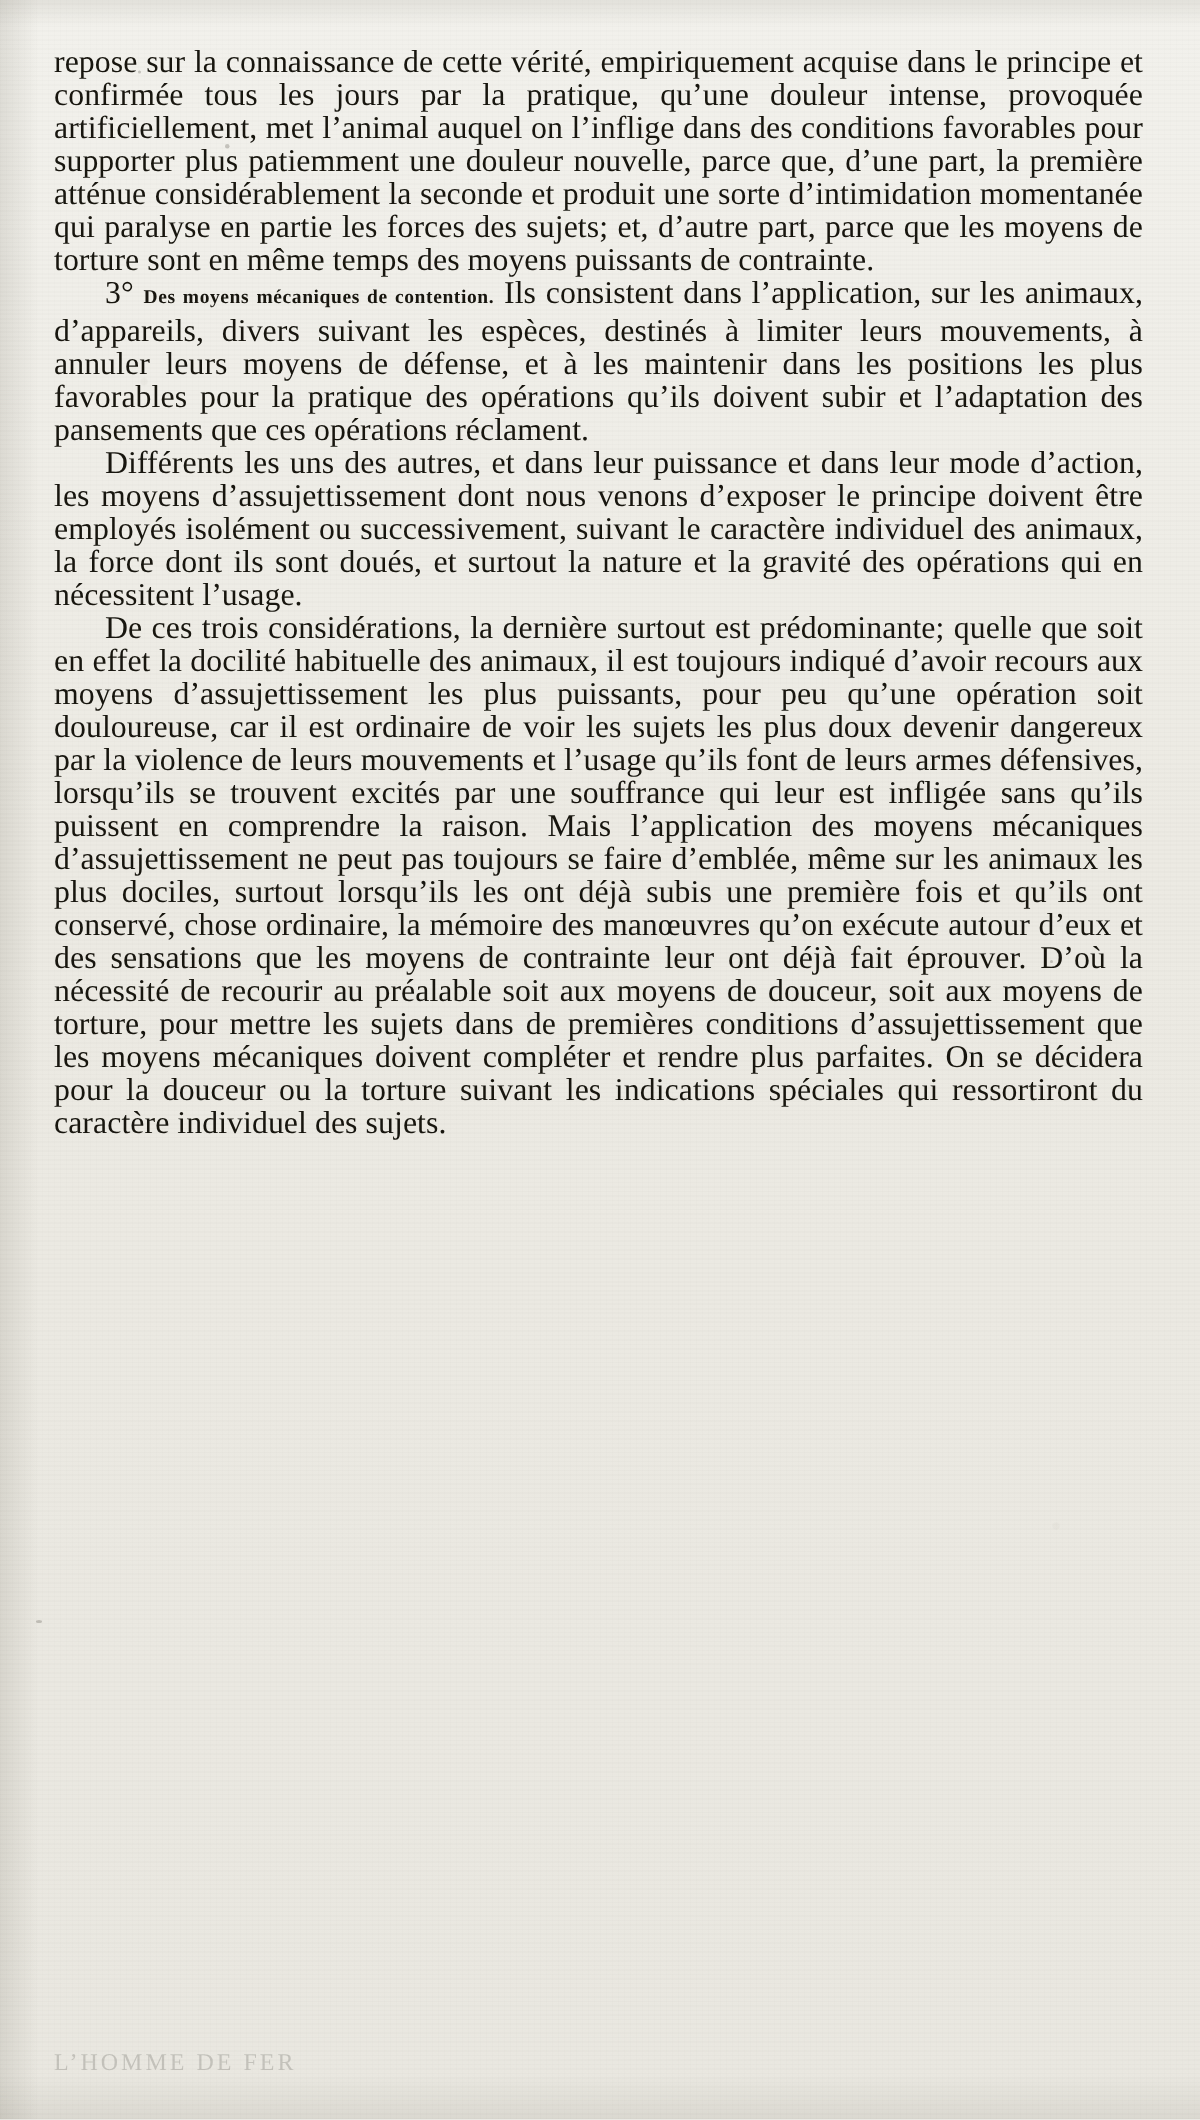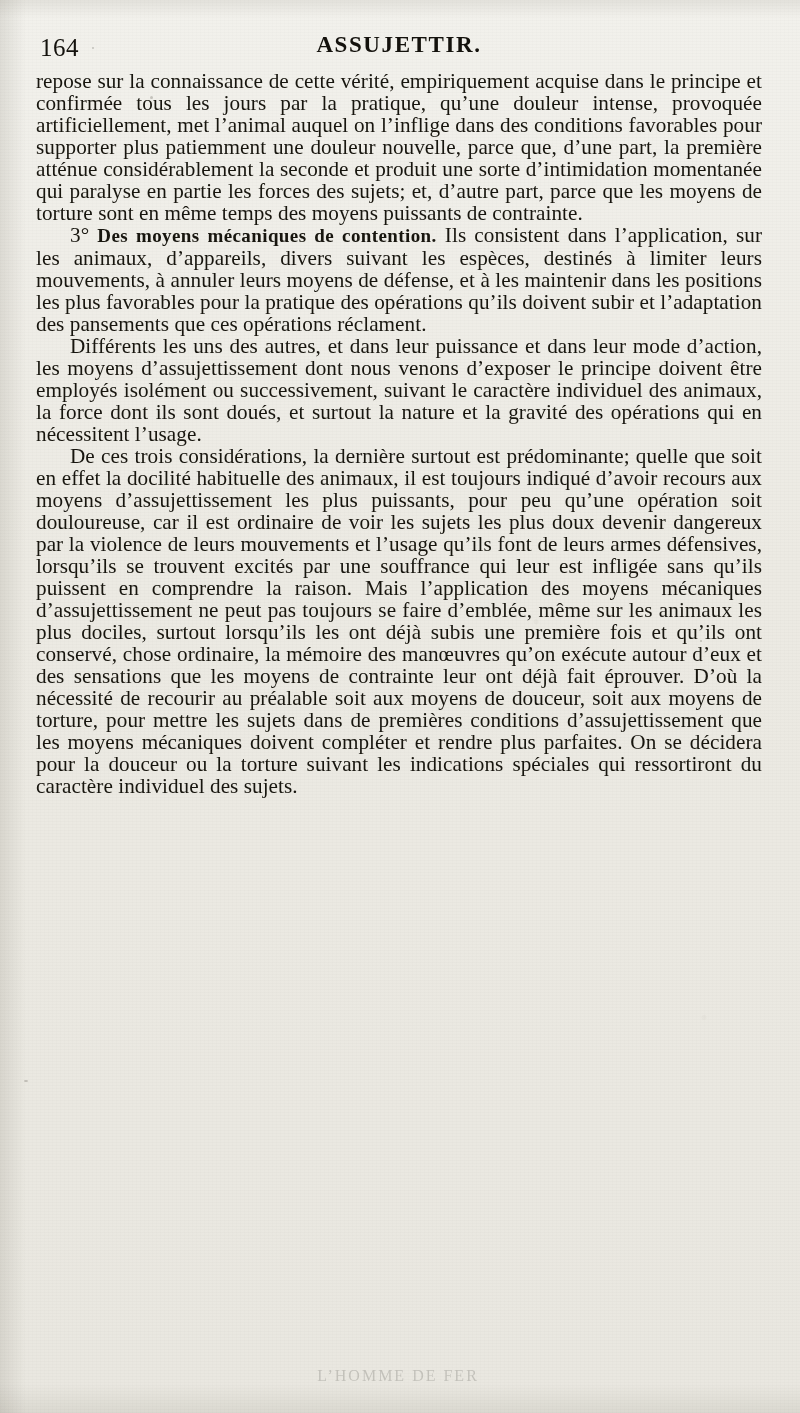--- a/index.html
+++ b/index.html
@@ -70,33 +70,32 @@
     letter-spacing: 0.05px;
   }
   .body-text p {
     margin: 0;
   }
   .indent {
     text-indent: 34px;
   }
   .smallcaps-lead {
     font-weight: bold;
-    font-size: 19px;
+    font-size: 13px;
     letter-spacing: 0.4px;
   }
   .ghost-line {
     position: absolute;
     left: 36px;
     right: 40px;
     bottom: 26px;
     height: 20px;
     font-size: 16px;
     color: rgba(30,28,22,0.18);
     letter-spacing: 2px;
-    text-align: center;
     overflow: hidden;
     white-space: nowrap;
   }
   .edge-shade-left {
     position: absolute;
     left: 0; top: 0; bottom: 0; width: 26px;
     background: linear-gradient(90deg, rgba(90,85,70,0.13), rgba(90,85,70,0));
     pointer-events: none;
   }
   .edge-shade-top {
@@ -125,24 +124,20 @@
 
   <div class="edge-shade-left"></div>
   <div class="edge-shade-top"></div>
   <div class="edge-shade-bottom"></div>
 
   <div class="speck" style="left:150px; top:96px; width:3px; height:3px;"></div>
   <div class="speck" style="left:92px; top:47px; width:2px; height:2px;"></div>
   <div class="speck" style="left:24px; top:1080px; width:4px; height:2px;"></div>
   <div class="speck" style="left:700px; top:640px; width:2px; height:2px;"></div>
 
-  <div class="header">
-    <div class="folio">164</div>
-    <div class="running-head">ASSUJETTIR.</div>
-  </div>
 
   <div class="body-text">
 
     <p>repose sur la connaissance de cette vérité, empiriquement acquise dans le principe et confirmée tous les jours par la pratique, qu’une douleur intense, provoquée artificiellement, met l’animal auquel on l’inflige dans des conditions favorables pour supporter plus patiemment une douleur nouvelle, parce que, d’une part, la première atténue considérablement la seconde et produit une sorte d’intimidation momentanée qui paralyse en partie les forces des sujets; et, d’autre part, parce que les moyens de torture sont en même temps des moyens puissants de contrainte.</p>
 
     <p class="indent"><span>3°</span> <span class="smallcaps-lead">Des moyens mécaniques de contention.</span> <span>Ils consistent dans l’application, sur les animaux, d’appareils, divers suivant les espèces, destinés à limiter leurs mouvements, à annuler leurs moyens de défense, et à les maintenir dans les positions les plus favorables pour la pratique des opérations qu’ils doivent subir et l’adaptation des pansements que ces opérations réclament.</span></p>
 
     <p class="indent">Différents les uns des autres, et dans leur puissance et dans leur mode d’action, les moyens d’assujettissement dont nous venons d’exposer le principe doivent être employés isolément ou successivement, suivant le caractère individuel des animaux, la force dont ils sont doués, et surtout la nature et la gravité des opérations qui en nécessitent l’usage.</p>
 
     <p class="indent">De ces trois considérations, la dernière surtout est prédominante; quelle que soit en effet la docilité habituelle des animaux, il est toujours indiqué d’avoir recours aux moyens d’assujettissement les plus puissants, pour peu qu’une opération soit douloureuse, car il est ordinaire de voir les sujets les plus doux devenir dangereux par la violence de leurs mouvements et l’usage qu’ils font de leurs armes défensives, lorsqu’ils se trouvent excités par une souffrance qui leur est infligée sans qu’ils puissent en comprendre la raison. Mais l’application des moyens mécaniques d’assujettissement ne peut pas toujours se faire d’emblée, même sur les animaux les plus dociles, surtout lorsqu’ils les ont déjà subis une première fois et qu’ils ont conservé, chose ordinaire, la mémoire des manœuvres qu’on exécute autour d’eux et des sensations que les moyens de contrainte leur ont déjà fait éprouver. D’où la nécessité de recourir au préalable soit aux moyens de douceur, soit aux moyens de torture, pour mettre les sujets dans de premières conditions d’assujettissement que les moyens mécaniques doivent compléter et rendre plus parfaites. On se décidera pour la douceur ou la torture suivant les indications spéciales qui ressortiront du caractère individuel des sujets.</p>

